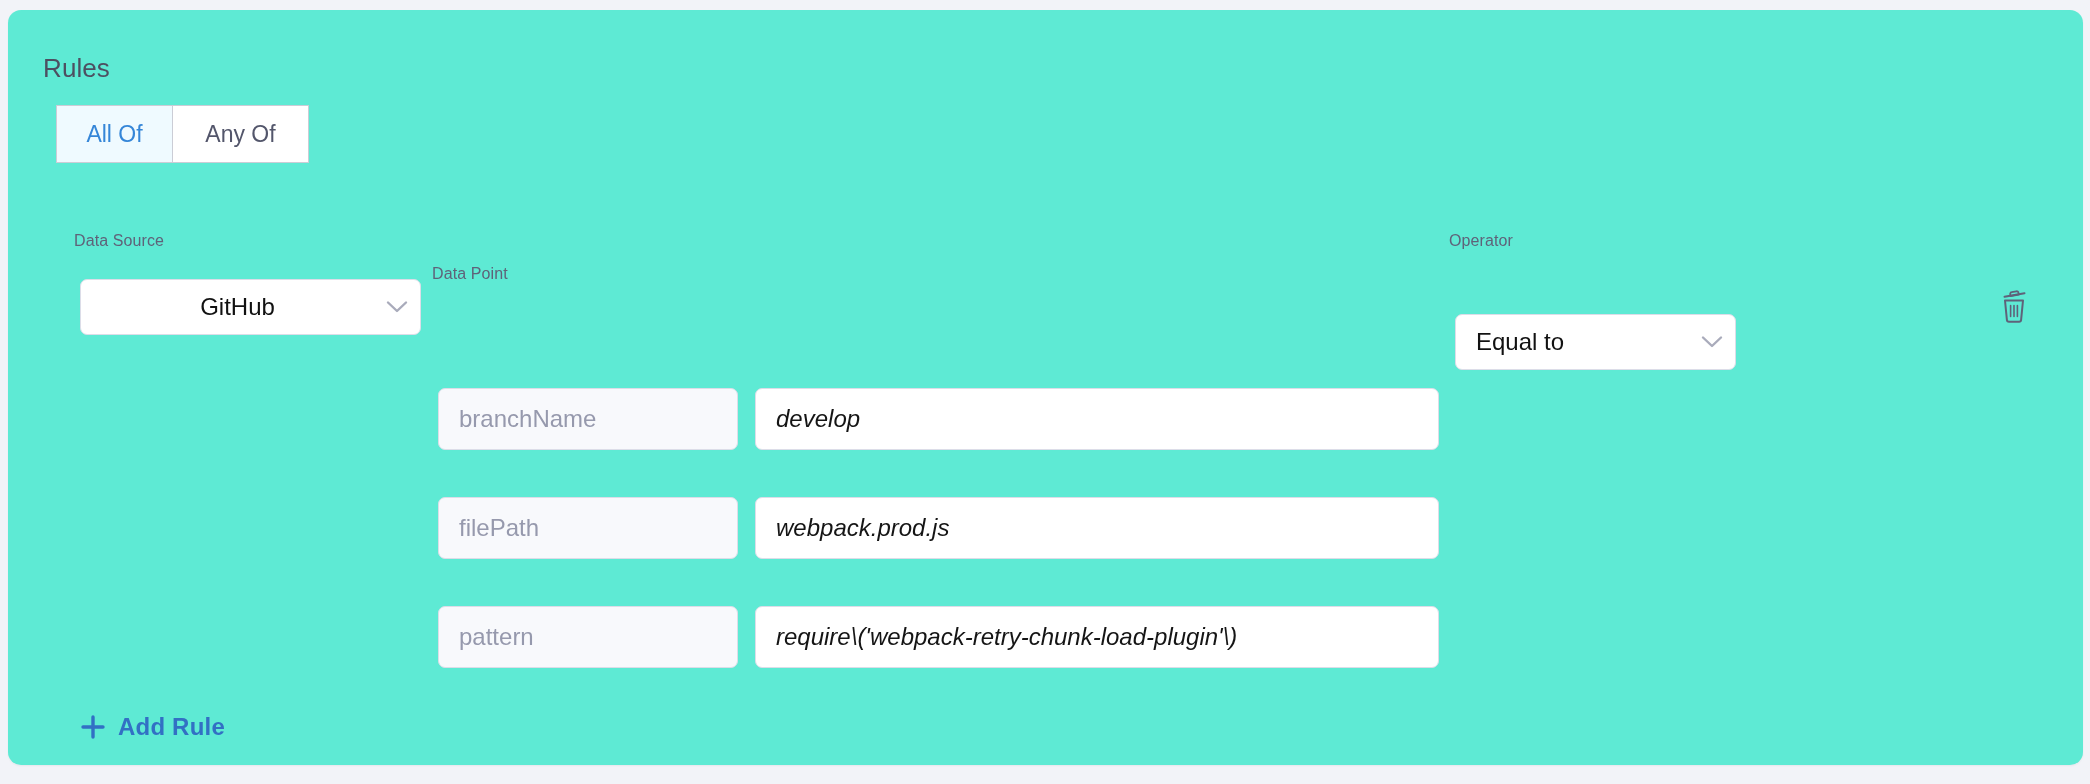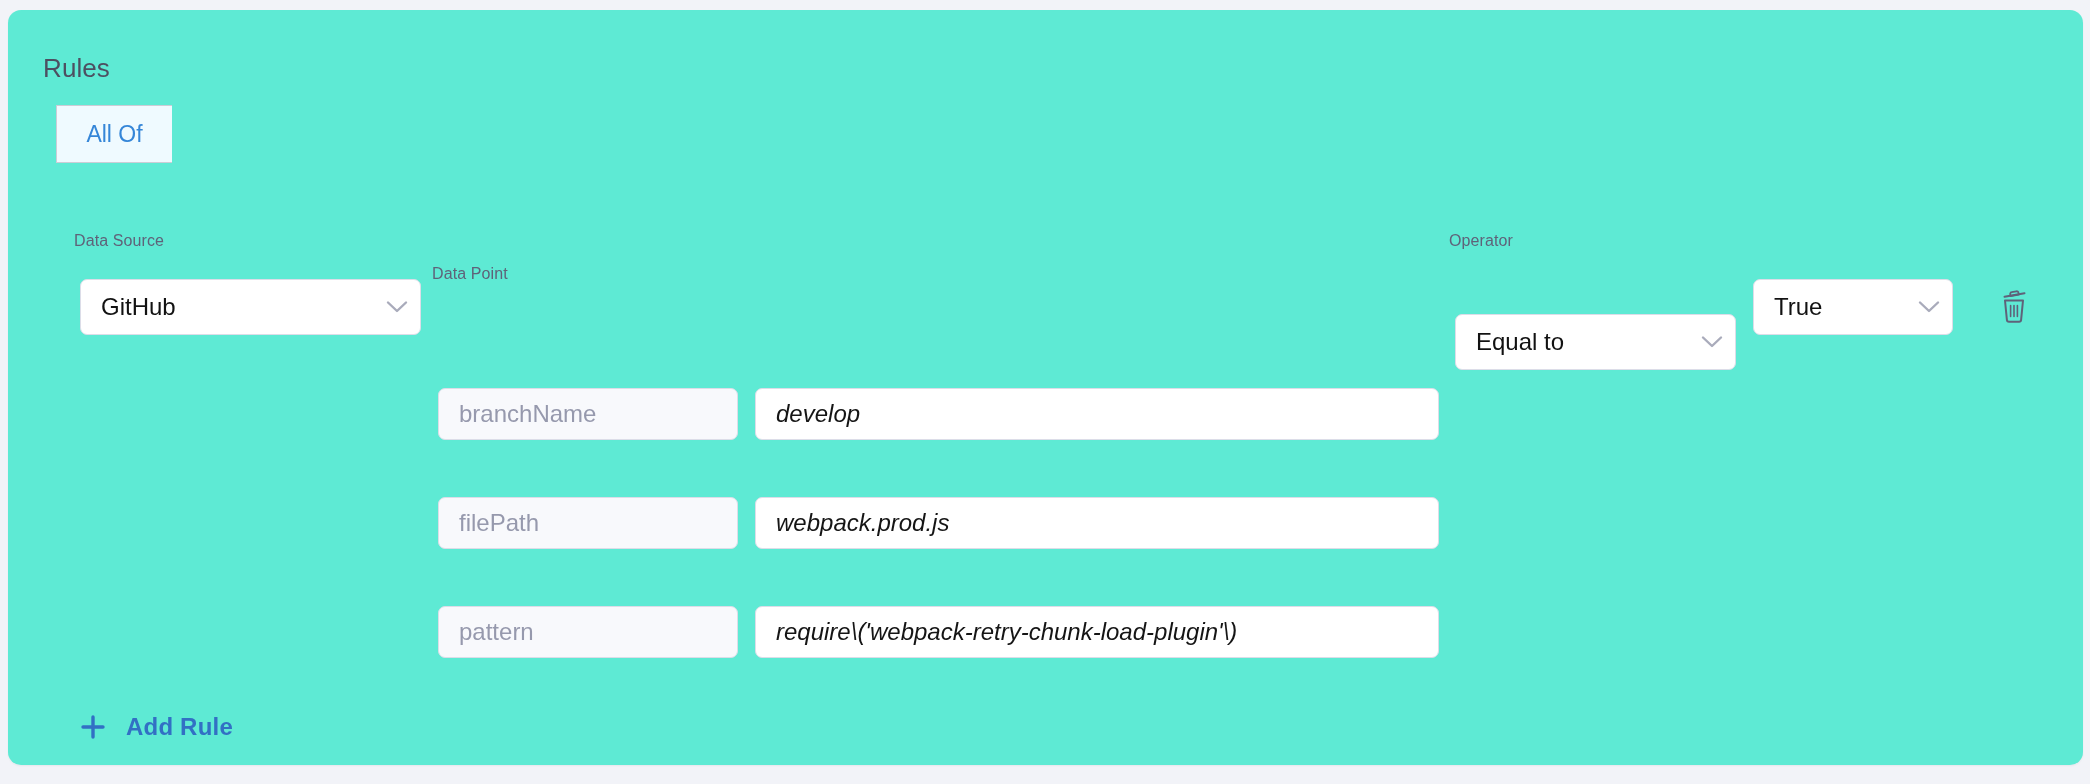--- a/index.html
+++ b/index.html
@@ -113,21 +113,21 @@
   }
   .select .chev {
     width: 46px;
     display: flex;
     align-items: center;
     justify-content: center;
     flex: none;
   }
   .chev svg { display: block; }
 
-  .sel-datasource { left: 72px;   top: 269px; width: 341px; }
+  .sel-datasource { left: 72px;   top: 269px; width: 341px; text-align: center; }
   .sel-datapoint  { left: 430px;  top: 269px; width: 1000px; }
   .sel-operator   { left: 1447px; top: 269px; width: 281px; margin-top: 35px; }
   .sel-value      { left: 1745px; top: 269px; width: 200px; }
 
   
   .delete-btn {
     position: absolute;
     left: 1982px;
     top: 274px;
     width: 48px;
@@ -144,21 +144,21 @@
   
   .param-row {
     position: absolute;
     left: 0;
     height: 58px;
   }
   .param-key,
   .param-val {
     position: absolute;
     box-sizing: border-box;
-    height: 52px;
+    height: 62px;
     border-radius: 7px;
     border: 1px solid #dcdde8;
     display: flex;
     align-items: center;
     font-size: 24px;
     padding-left: 20px;
     white-space: nowrap;
     overflow: hidden;
   }
   .param-key {
@@ -180,21 +180,21 @@
   .row-2 { top: 596px; }
 
   
   .add-rule {
     position: absolute;
     left: 72px;
     top: 696px;
     height: 42px;
     display: flex;
     align-items: center;
-    gap: 20px;
+    gap: 12px;
     cursor: pointer;
     background: transparent;
     border: none;
     padding: 0;
   }
   .add-rule .plus-icon {
     display: flex;
     align-items: center;
     justify-content: center;
     width: 26px;
@@ -211,20 +211,21 @@
 </head>
 <body>
 
 <div class="page">
   <div class="card">
 
     <div class="rules-title">Rules</div>
 
     <div class="toggle-group">
       <div class="toggle-btn first">All Of</div>
+      <div class="toggle-btn second">Any Of</div>
     </div>
 
     <div class="field-label lbl-datasource">Data Source</div>
     <div class="field-label lbl-datapoint">Data Point</div>
     <div class="field-label lbl-operator">Operator</div>
 
     <div class="select sel-datasource">
       <span class="sel-text">GitHub</span>
       <span class="chev">
         <svg width="22" height="14" viewBox="0 0 22 14" fill="none">
@@ -236,28 +237,20 @@
 
     <div class="select sel-operator">
       <span class="sel-text">Equal to</span>
       <span class="chev">
         <svg width="22" height="14" viewBox="0 0 22 14" fill="none">
           <path d="M2 2.5 L11 11 L20 2.5" stroke="#a9abbb" stroke-width="2.4" stroke-linecap="round" stroke-linejoin="round"></path>
         </svg>
       </span>
     </div>
 
-    <div class="select sel-value">
-      <span class="sel-text">True</span>
-      <span class="chev">
-        <svg width="22" height="14" viewBox="0 0 22 14" fill="none">
-          <path d="M2 2.5 L11 11 L20 2.5" stroke="#a9abbb" stroke-width="2.4" stroke-linecap="round" stroke-linejoin="round"></path>
-        </svg>
-      </span>
-    </div>
 
     <button class="delete-btn">
       <span>
         <svg width="34" height="36" viewBox="0 0 34 36" fill="none">
           <path d="M8 12.5 h18 l-1.9 19.4 a2 2 0 0 1 -2 1.8 H11.9 a2 2 0 0 1 -2 -1.8 Z" stroke="#5f6279" stroke-width="2" stroke-linejoin="round"></path>
           <path d="M13.6 17.5 v11 M17 17.5 v11 M20.4 17.5 v11" stroke="#5f6279" stroke-width="1.6" stroke-linecap="round"></path>
           <path d="M7.5 8.8 L27.5 5.2" stroke="#5f6279" stroke-width="2" stroke-linecap="round"></path>
           <path d="M14.6 4.2 L19.4 3.3 a1.7 1.7 0 0 1 2 1.4 l .35 2 -8.2 1.5 -.35 -2 a1.7 1.7 0 0 1 1.4 -2 Z" stroke="#5f6279" stroke-width="1.8" stroke-linejoin="round"></path>
         </svg>
       </span>

